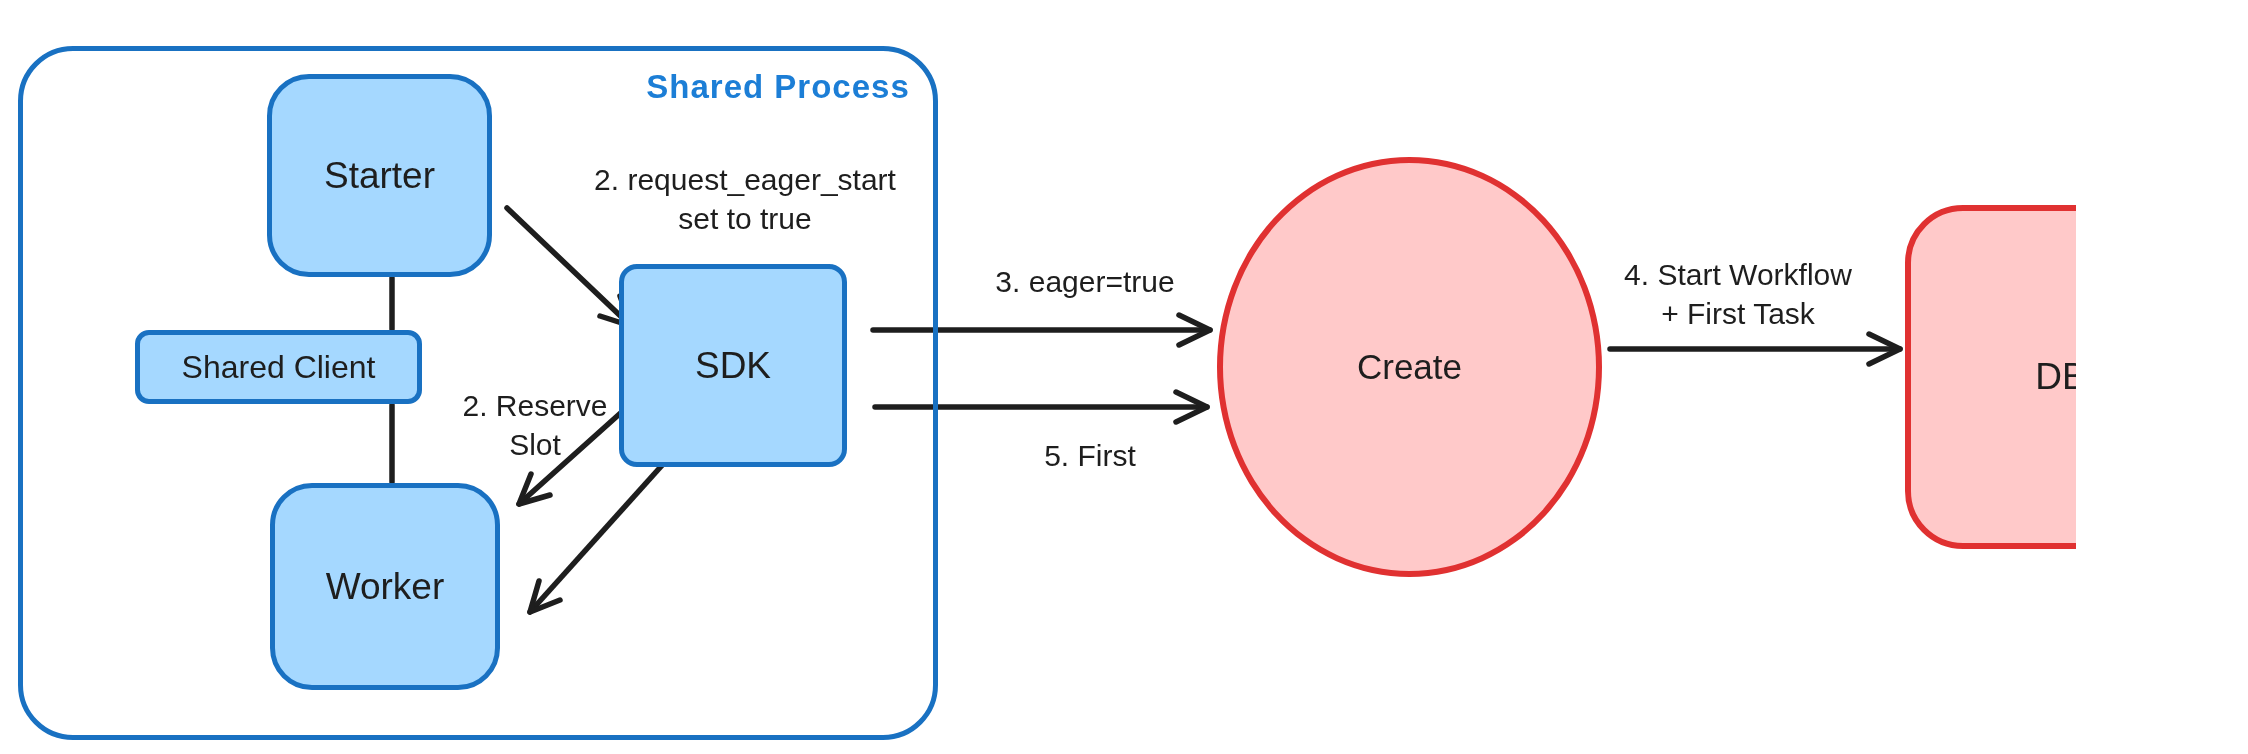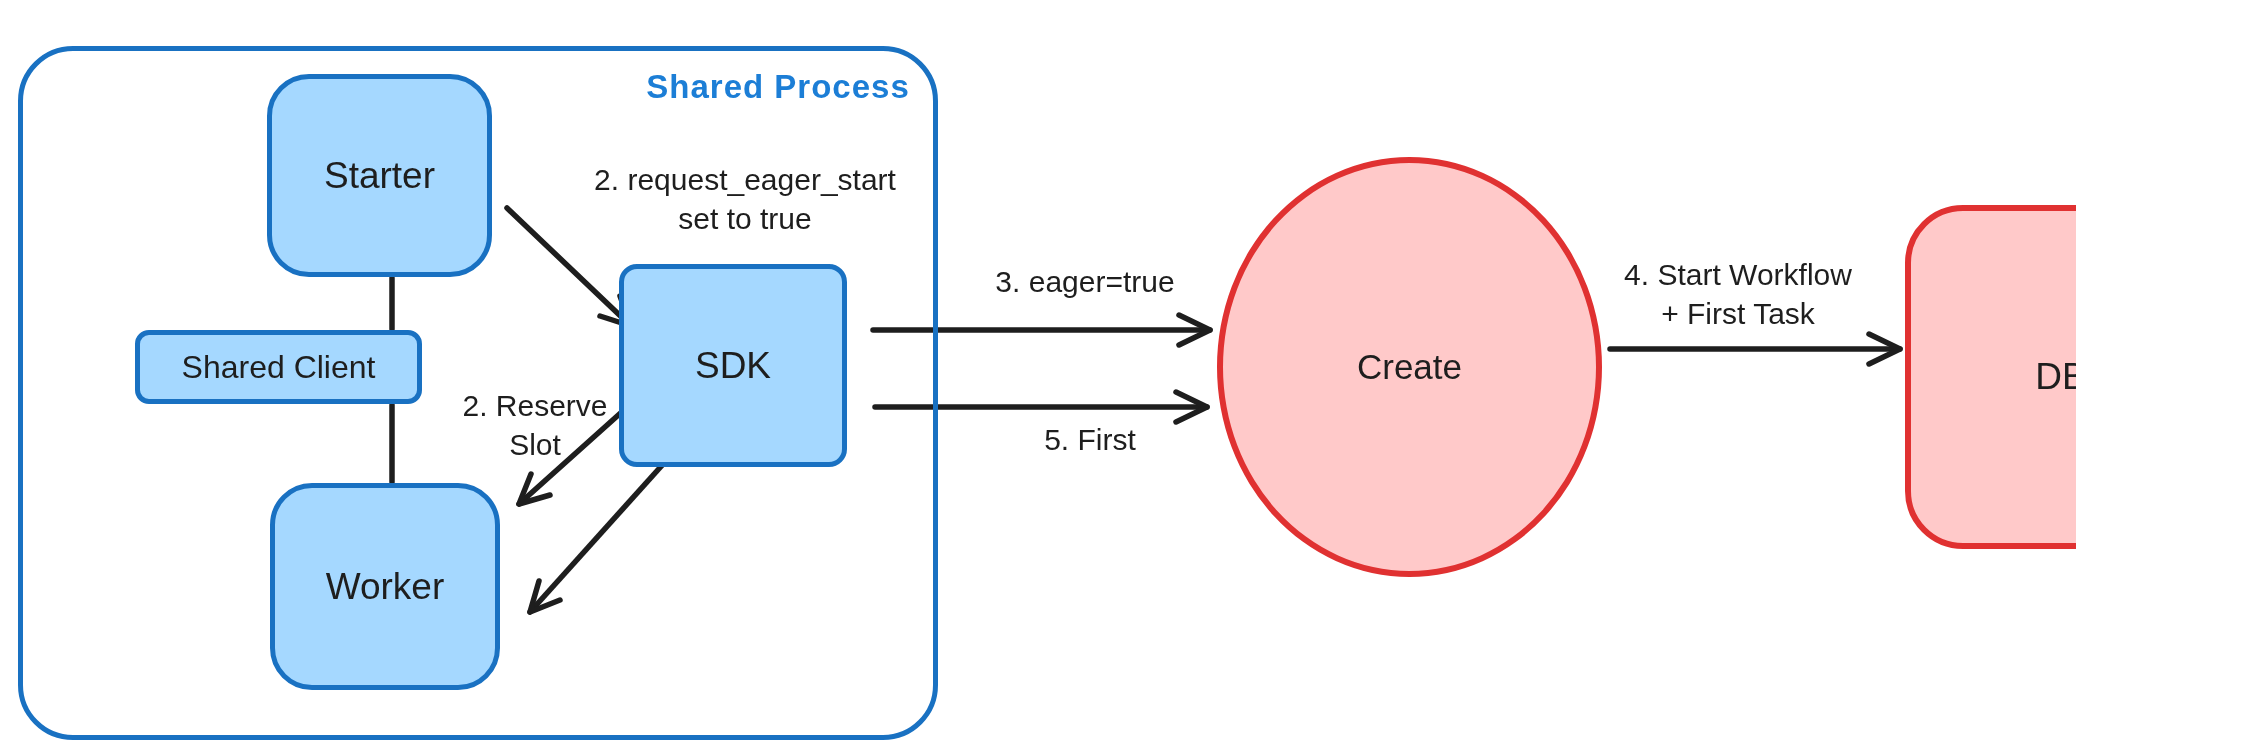--- a/index.html
+++ b/index.html
@@ -82,21 +82,21 @@
     font-size: 30px;
     line-height: 39px;
     color: var(--ink);
   }
   .ann span { display: block; white-space: nowrap; }
   #ann-create { left: 30px; top: 218px; width: 260px; }
   #ann-request { left: 545px; top: 148px; width: 400px; }
   #ann-reserve { left: 435px; top: 374px; width: 200px; }
   #ann-dispatch { left: 618px; top: 541px; width: 300px; }
   #ann-eager { left: 952px; top: 250px; width: 266px; }
-  #ann-first { left: 950px; top: 408px; width: 280px; text-align: center; }
+  #ann-first { left: 950px; top: 424px; width: 280px; text-align: center; }
   #ann-start { left: 1588px; top: 243px; width: 300px; }
 </style>
 </head>
 <body>
 
 <div class="stage">
 
   <svg class="edges-layer" viewBox="0 0 2248 754" aria-hidden="true">
     <g>
       <path class="stroke" d="M392 266 L392 317"></path>

